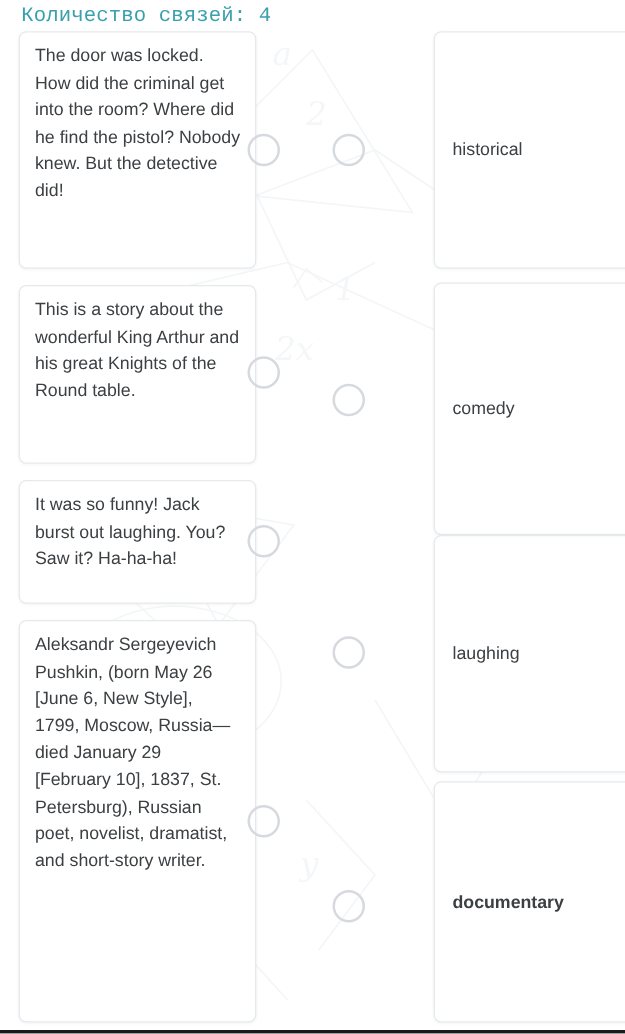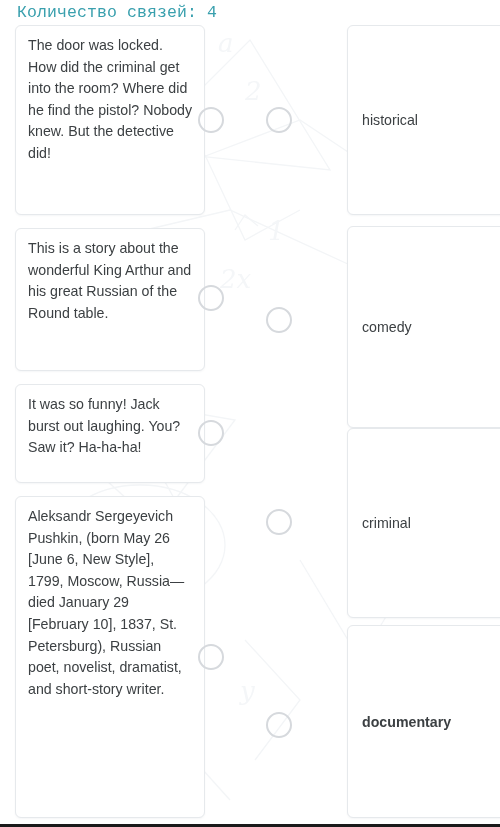--- a/index.html
+++ b/index.html
@@ -140,41 +140,41 @@
     </svg>
   </div>
 
   <div id="title">Количество связей: 4</div>
 
   <div class="card card-left" style="top:25px; height:190px;">
     <div class="card-text">The door was locked. How did the criminal get into the room? Where did he find the pistol? Nobody knew. But the detective did!</div>
   </div>
 
   <div class="card card-left" style="top:228px; height:143px;">
-    <div class="card-text">This is a story about the wonderful King Arthur and his great Russian of the Round table.</div>
+    <div class="card-text">This is a story about the wonderful King Arthur and his great Knights of the Round table.</div>
   </div>
 
   <div class="card card-left" style="top:384px; height:99px;">
     <div class="card-text">It was so funny! Jack burst out laughing. You? Saw it? Ha-ha-ha!</div>
   </div>
 
   <div class="card card-left" style="top:496px; height:322px;">
     <div class="card-text">Aleksandr Sergeyevich Pushkin, (born May 26 [June 6, New Style], 1799, Moscow, Russia—died January 29 [February 10], 1837, St. Petersburg), Russian poet, novelist, dramatist, and short-story writer.</div>
   </div>
 
   <div class="card card-right" style="top:25px; height:190px;">
     <div class="card-text">historical</div>
   </div>
 
   <div class="card card-right" style="top:226px; height:202px;">
     <div class="card-text">comedy</div>
   </div>
 
   <div class="card card-right" style="top:428px; height:190px;">
-    <div class="card-text">criminal</div>
+    <div class="card-text">laughing</div>
   </div>
 
   <div class="card card-right" style="top:625px; height:193px;font-weight:bold;">
     <div class="card-text">documentary</div>
   </div>
 
   <div class="dot dot-left" style="top:107px;"></div>
   <div class="dot dot-left" style="top:285px;"></div>
   <div class="dot dot-left" style="top:420px;"></div>
   <div class="dot dot-left" style="top:644px;"></div>

